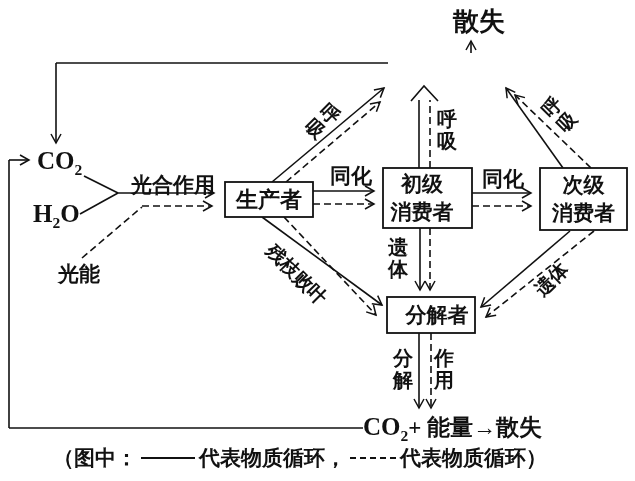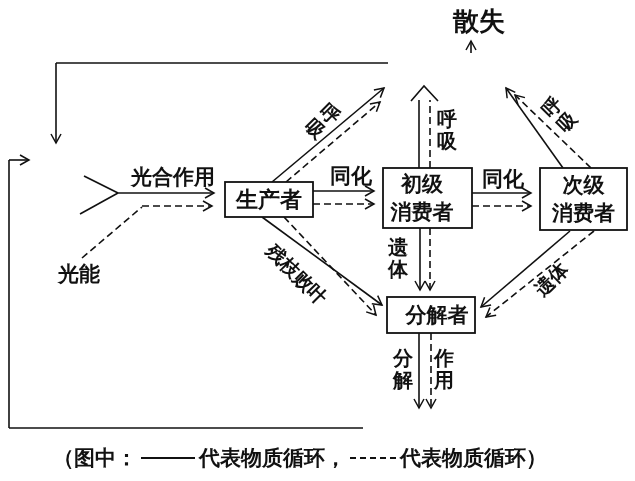--- a/index.html
+++ b/index.html
@@ -99,22 +99,28 @@
     <g fill="#fff" stroke="#111" stroke-width="1.8">
       <rect x="225" y="182" width="88" height="35"></rect>
       <rect x="383" y="168" width="89" height="60"></rect>
       <rect x="540" y="168" width="87" height="62"></rect>
       <rect x="387" y="297" width="88" height="36"></rect>
     </g>
   </svg>
 
   <div class="lbl cn ctr" style="left:479px;top:22px;font-size:26px;">散失</div>
 
+  <div class="lbl formula" style="left:37px;top:147px;font-size:25px;">
+    <span>CO</span><sub>2</sub>
+  </div>
+  <div class="lbl formula" style="left:33px;top:200px;font-size:25px;">
+    <span>H</span><sub>2</sub><span>O</span>
+  </div>
   <div class="lbl cn" style="left:58px;top:263px;font-size:21px;">光能</div>
-  <div class="lbl cn ctr" style="left:173px;top:178px;font-size:21px;">光合作用</div>
+  <div class="lbl cn ctr" style="left:173px;top:186px;font-size:21px;">光合作用</div>
 
   <div class="boxtxt" style="left:225px;top:182px;width:88px;height:35px;font-size:22px;">生产者</div>
   <div class="boxtxt stack" style="left:383px;top:168px;width:78px;height:60px;font-size:21px;">
     <span>
         <span>初级</span>
         <span style="display:block;">消费者</span>
       </span>
   </div>
   <div class="boxtxt stack" style="left:540px;top:168px;width:87px;height:62px;font-size:21px;">
     <span>
@@ -149,18 +155,21 @@
 
   <div class="lbl cn stack" style="left:393px;top:347px;font-size:20px;">
     <span>分</span>
     <span>解</span>
   </div>
   <div class="lbl cn stack" style="left:434px;top:347px;font-size:20px;">
     <span>作</span>
     <span>用</span>
   </div>
 
+  <div class="lbl" style="left:363px;top:413px;font-size:23px;">
+    <span class="formula" style="font-size:25px;"><span>CO</span><sub>2</sub></span><span class="cn">+ 能量</span><span class="cn">→</span><span class="cn">散失</span>
+  </div>
 
   <div class="lbl caption" style="left:300px;top:447px;font-size:21px;transform:translateX(-50%);">
     <span>（图中：</span><span class="sw-solid"></span><span>代表物质循环，</span><span class="sw-dash"></span><span>代表物质循环）</span>
   </div>
 
 </div>
 
 </body></html>

